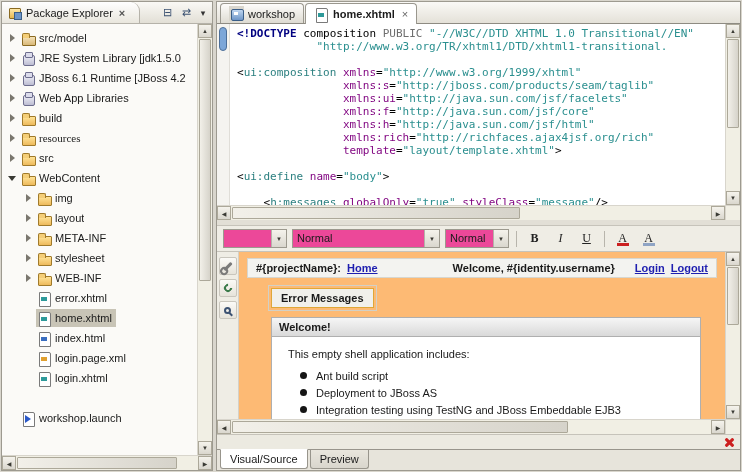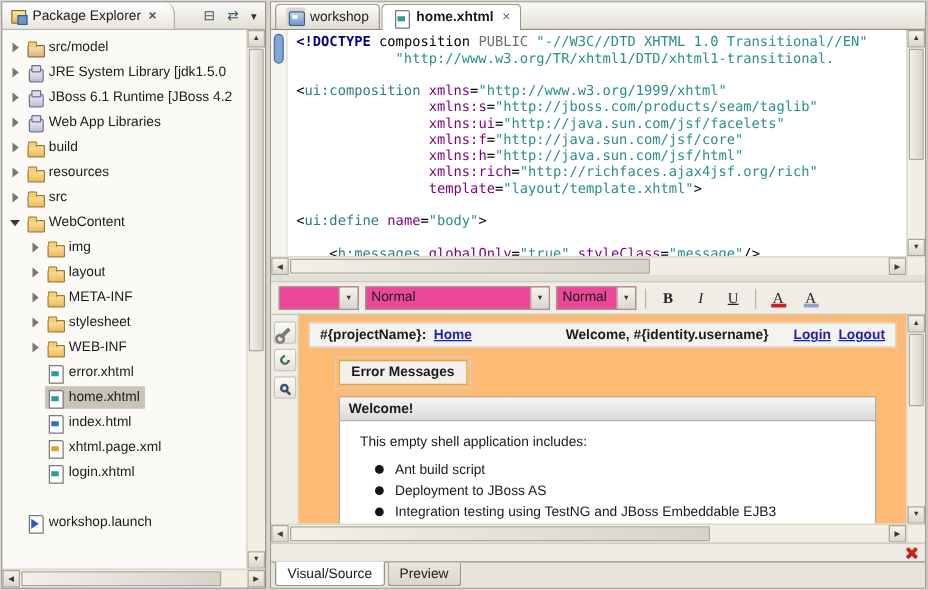--- a/index.html
+++ b/index.html
@@ -166,21 +166,21 @@
               <span class="tlabel">Web App Libraries</span>
             </span>
           </div>
           <div class="trow" style="padding-left: 3px;">
             <span class="tw collapsed"></span>
             <span class="rowc">
               <span class="ic folder"></span>
               <span class="tlabel">build</span>
             </span>
           </div>
-          <div class="trow" style="padding-left: 3px;">
+          <div class="trow" style="padding-left: 3px; font-family: Liberation Serif, serif;">
             <span class="tw collapsed"></span>
             <span class="rowc">
               <span class="ic folder"></span>
               <span class="tlabel">resources</span>
             </span>
           </div>
           <div class="trow" style="padding-left: 3px;">
             <span class="tw collapsed"></span>
             <span class="rowc">
               <span class="ic folder"></span>
@@ -247,21 +247,21 @@
             <span class="tw none"></span>
             <span class="rowc">
               <span class="ic html"></span>
               <span class="tlabel">index.html</span>
             </span>
           </div>
           <div class="trow" style="padding-left: 19px;">
             <span class="tw none"></span>
             <span class="rowc">
               <span class="ic xml"></span>
-              <span class="tlabel">xhtml.page.xml</span>
+              <span class="tlabel">login.page.xml</span>
             </span>
           </div>
           <div class="trow" style="padding-left: 19px;">
             <span class="tw none"></span>
             <span class="rowc">
               <span class="ic xhtml"></span>
               <span class="tlabel">login.xhtml</span>
             </span>
           </div>
           <div class="trow" style="padding-left: 3px;">

